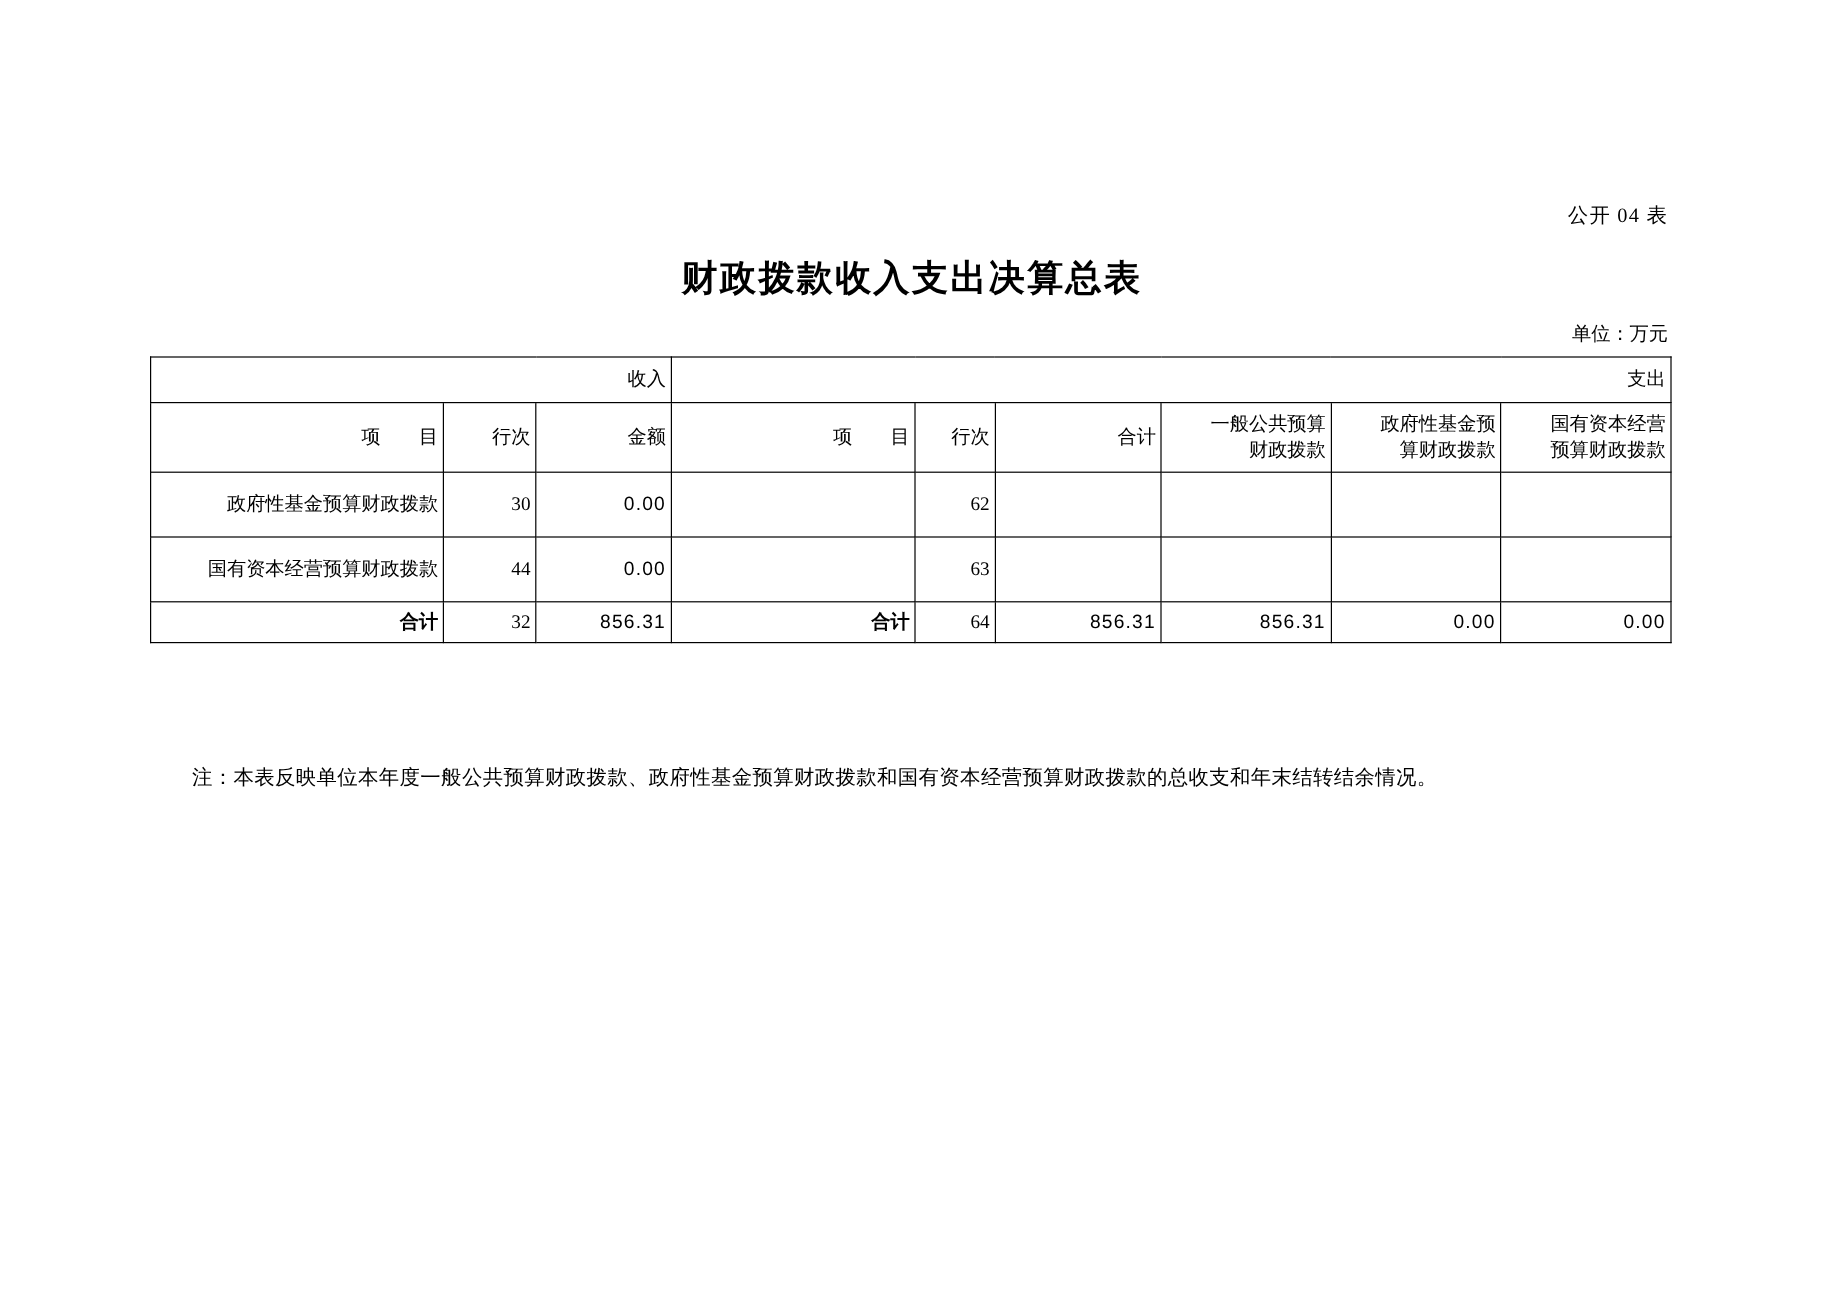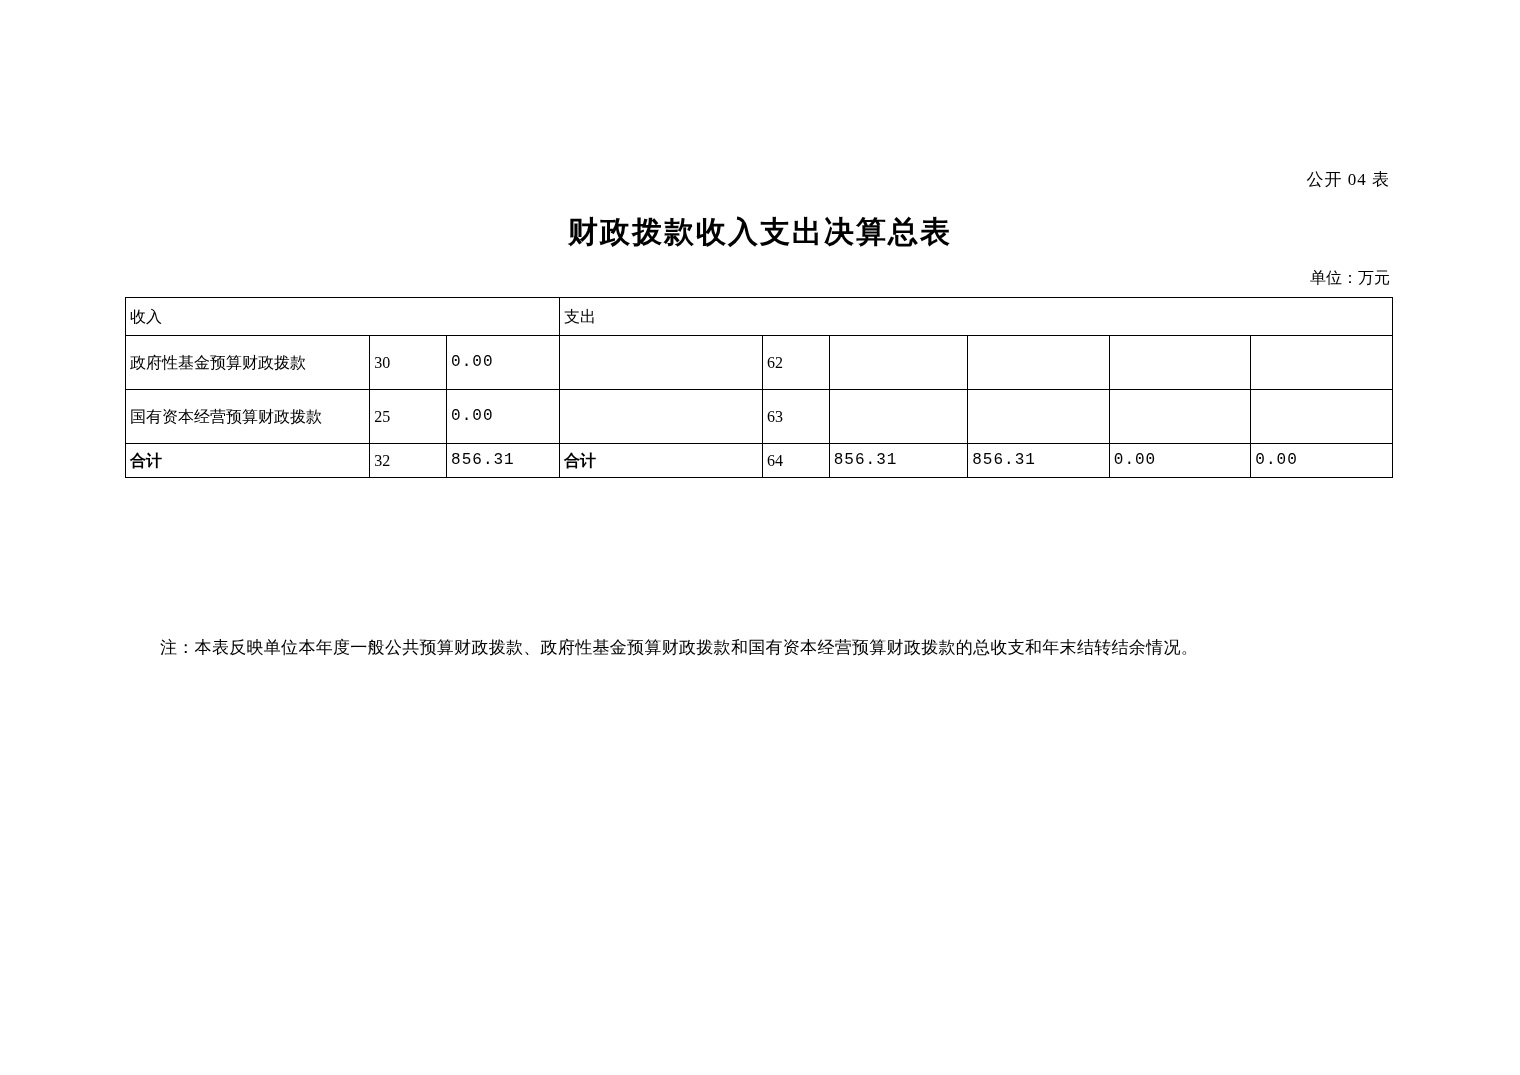--- a/index.html
+++ b/index.html
@@ -63,21 +63,21 @@
     position: absolute;
     left: 125px;
     top: 297px;
     width: 1268px;
     border-collapse: collapse;
     table-layout: fixed;
     font-size: 16px;
   }
   table.main td {
     border: 1px solid #000000;
-    text-align: left;
+    text-align: right;
     vertical-align: middle;
     padding: 3px 4px;
     line-height: 1.35;
   }
   .h-group {
     height: 38px;
   }
   .h-head {
     height: 58px;
   }
@@ -90,21 +90,21 @@
   .h-total {
     height: 34px;
   }
   .txt-left {
     text-align: left;
     padding-left: 22px;
   }
   .num {
     text-align: right;
     padding-right: 12px;
-    font-family: Liberation Mono, monospace;
+    font-family: Liberation Sans, sans-serif;
     letter-spacing: 1px;
   }
   .bold {
     font-weight: bold;
   }
   .note {
     position: absolute;
     left: 160px;
     top: 592px;
     font-size: 17px;
@@ -138,36 +138,56 @@
       <col style="width:135px">
       <col style="width:138px">
       <col style="width:138px">
       <col style="width:138px">
     </colgroup>
     <tbody>
       <tr class="h-group">
         <td colspan="3">收入</td>
         <td colspan="6">支出</td>
       </tr>
+      <tr class="h-head">
+        <td>项　　目</td>
+        <td>行次</td>
+        <td>金额</td>
+        <td>项　　目</td>
+        <td>行次</td>
+        <td>合计</td>
+        <td>
+          <span class="two-line">一般公共预算</span>
+          <span class="two-line">财政拨款</span>
+        </td>
+        <td>
+          <span class="two-line">政府性基金预</span>
+          <span class="two-line">算财政拨款</span>
+        </td>
+        <td>
+          <span class="two-line">国有资本经营</span>
+          <span class="two-line">预算财政拨款</span>
+        </td>
+      </tr>
 
       <tr class="h-row">
         <td class="txt-left">政府性基金预算财政拨款</td>
         <td>30</td>
         <td class="num">0.00</td>
         <td class="txt-left"></td>
         <td>62</td>
         <td class="num"></td>
         <td class="num"></td>
         <td class="num"></td>
         <td class="num"></td>
       </tr>
 
       <tr class="h-row">
         <td class="txt-left">国有资本经营预算财政拨款</td>
-        <td>25</td>
+        <td>44</td>
         <td class="num">0.00</td>
         <td class="txt-left"></td>
         <td>63</td>
         <td class="num"></td>
         <td class="num"></td>
         <td class="num"></td>
         <td class="num"></td>
       </tr>
 
       <tr class="h-total">

